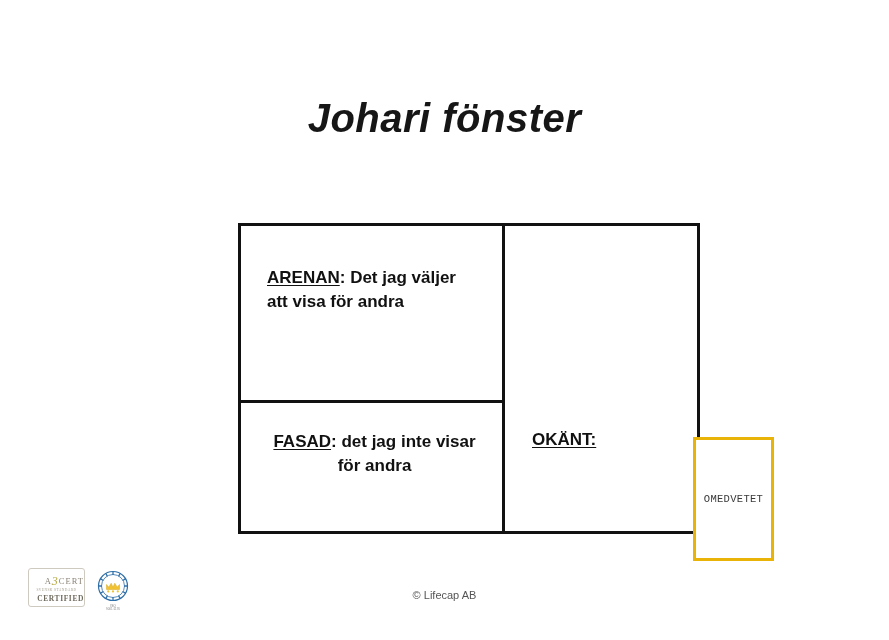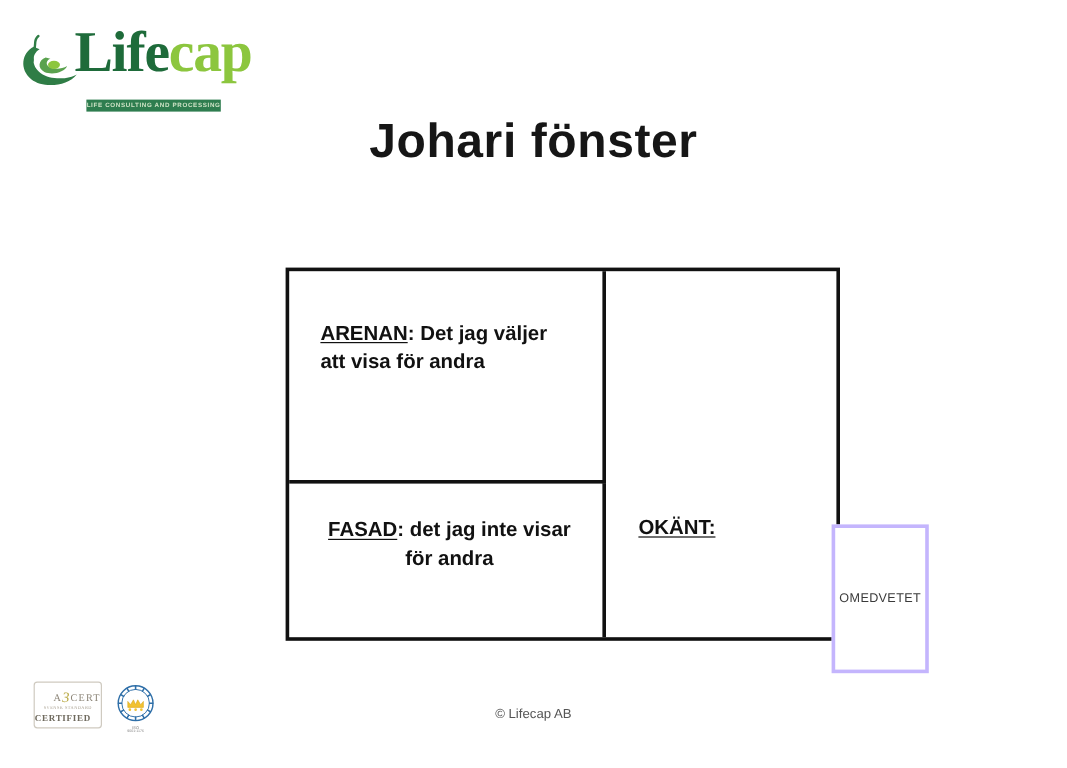--- a/index.html
+++ b/index.html
@@ -72,20 +72,21 @@
   #slide-title {
     position: absolute;
     left: 0;
     top: 96px;
     width: 889px;
     text-align: center;
     font-size: 40px;
     font-weight: 700;
     letter-spacing: 0.5px;
     color: #161616;
+    font-style: italic;
   }
 
   
   #johari-grid {
     position: absolute;
     left: 238px;
     top: 223px;
     width: 462px;
     height: 311px;
     border: 3px solid #111111;
@@ -133,22 +134,23 @@
   }
 
   
   #omedvetet-box {
     position: absolute;
     left: 693px;
     top: 437px;
     width: 81px;
     height: 124px;
     background: #ffffff;
-    border: 3px solid #c4b5fd;
+    border: 3px solid #eab308;
     box-sizing: border-box;
+    font-family: Liberation Mono, monospace;
   }
   #omedvetet-label {
     position: absolute;
     left: 0;
     right: 0;
     top: 50%;
     transform: translateY(-50%);
     text-align: center;
     font-size: 10.5px;
     font-weight: 400;
@@ -209,21 +211,21 @@
     text-align: center;
     font-family: "Liberation Serif", serif;
     font-size: 3.6px;
     letter-spacing: 0.4px;
     color: #a79f8f;
     white-space: nowrap;
   }
   #a3cert-certified {
     position: absolute;
     left: 0; right: 0; top: 25px;
-    text-align: left;
+    text-align: right;
     font-family: "Liberation Serif", serif;
     font-size: 7.5px;
     font-weight: 700;
     letter-spacing: 0.6px;
     color: #6f6a5e;
     white-space: nowrap;
   }
   #cert-badge-seal {
     position: absolute;
     left: 62px;
@@ -231,34 +233,20 @@
     width: 46px;
     height: 46px;
   }
   #seal-svg { display: block; }
 </style>
 </head>
 <body>
 
 <div id="slide">
 
-  <div id="brand-logo">
-    <svg id="brand-mark" viewBox="0 0 58 52">
-      <path d="M18 4 C13 8, 17 12, 14 16 C11 20, 14 22, 13 25" stroke="#2f7d46" stroke-width="2" fill="none" stroke-linecap="round"></path>
-      <path d="M14 13 C4 18, 2 32, 12 40 C22 48, 42 46, 50 36 C44 40, 28 41, 20 35 C12 29, 12 19, 19 15 Z" fill="#2f7d46"></path>
-      <path d="M24 22 C18 24, 17 31, 23 34 C30 37, 40 34, 42 29 C37 32, 29 32, 26 29 C24 27, 25 24, 28 23 Z" fill="#5aa24e"></path>
-      <ellipse cx="31" cy="28" rx="5" ry="3.4" fill="#8cc63e"></ellipse>
-    </svg>
-    <div id="brand-wordmark">
-      <span class="word-life">Life</span><span class="word-cap">cap</span>
-    </div>
-    <div id="brand-tagline-bar">
-      <span id="brand-tagline">LIFE CONSULTING AND PROCESSING</span>
-    </div>
-  </div>
 
   <div id="slide-title">Johari fönster</div>
 
   <div id="johari-grid">
 
     <div class="quadrant" id="quadrant-arena">
       <div class="quadrant-text"><span class="term">ARENAN</span><span>: </span><span>Det jag väljer att visa för andra</span></div>
     </div>
 
 

